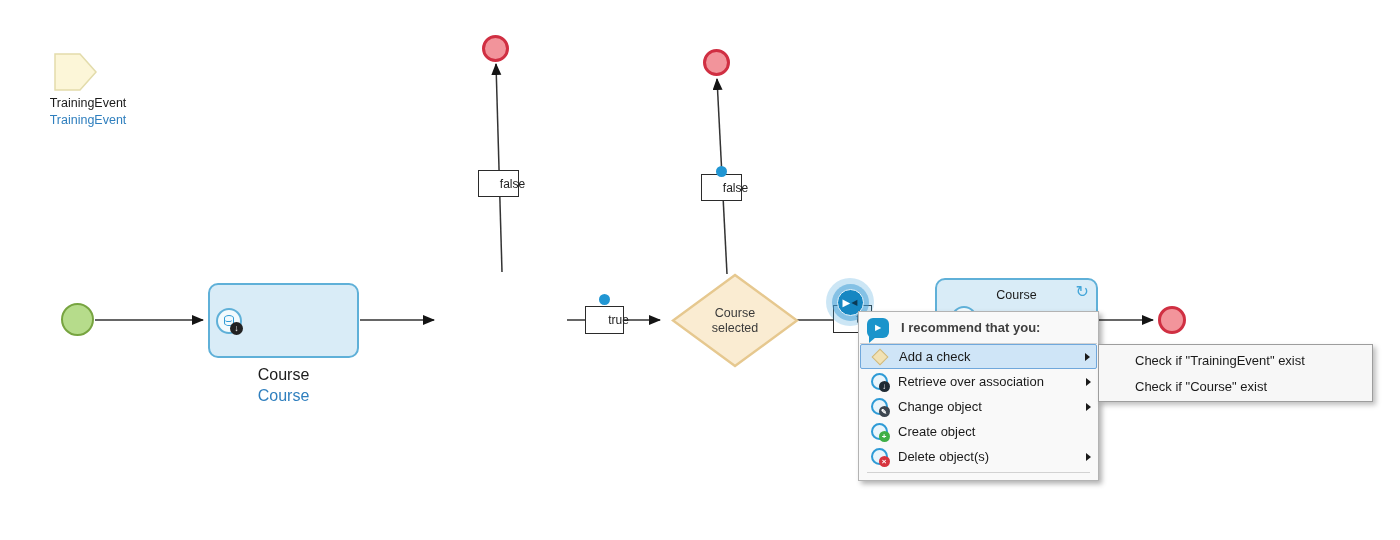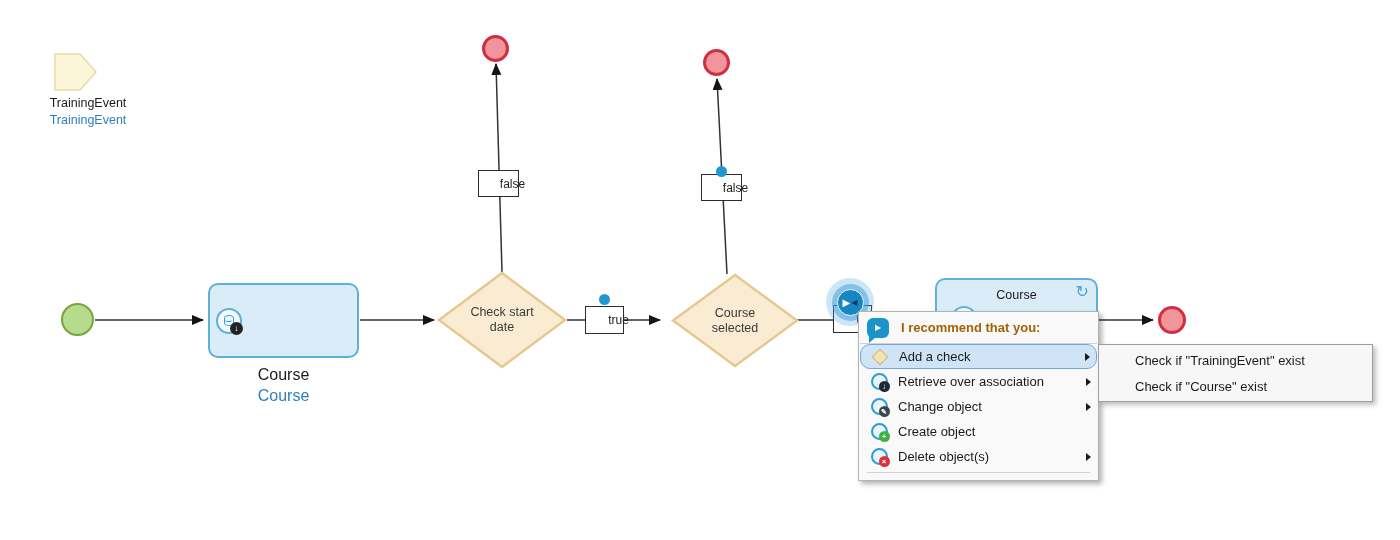--- a/index.html
+++ b/index.html
@@ -47,26 +47,26 @@
             background:rgba(72,166,219,0.28); display:flex; align-items:center; justify-content:center; z-index:4; }
   .beacon-mid { width:37px; height:37px; border-radius:50%; background:rgba(59,156,214,0.5); display:flex; align-items:center; justify-content:center; }
   .beacon-core { width:27px; height:27px; border-radius:50%; background:#1687c2; border:1.5px solid #e8f4fb; color:#fff;
                  display:flex; align-items:center; justify-content:center; font-size:10px; }
   .beacon-core .dark { color:#0b3a55; font-size:8px; margin-left:1px; }
 
   
   .menu { position:absolute; left:858px; top:311px; width:241px; background:#f9f9f9; border:1px solid #b3b3b3;
           box-shadow:3px 3px 5px rgba(0,0,0,0.3); z-index:10; padding-bottom:4px; }
   .menu-header { display:flex; align-items:center; height:31px; padding-left:8px; }
-  .menu-header .hdr-text { font-size:13px; font-weight:bold; color:#a16207; margin-left:12px; }
+  .menu-header .hdr-text { font-size:13px; font-weight:bold; color:#404040; margin-left:12px; }
   .bubble { position:relative; width:22px; height:20px; background:#1b94cb; border-radius:6px; display:flex; align-items:center; justify-content:center; color:#fff; font-size:8px; }
   .bubble::after { content:""; position:absolute; left:2px; bottom:-5px; border-left:7px solid #1b94cb; border-bottom:6px solid transparent; }
   .menu-sep { height:1px; background:#d2d2d2; margin:0 1px; }
   .mi { display:flex; align-items:center; height:25px; padding:0 6px 0 7px; margin:0 1px; font-size:13px; color:#1a1a1a; }
-  .mi.selected { background:#cfe5f7; border:1px solid #70a8dc; border-radius:10px; }
+  .mi.selected { background:#cfe5f7; border:1px solid #70a8dc; border-radius:2px; }
   .mi-icon { width:24px; display:flex; align-items:center; justify-content:center; flex:0 0 24px; }
   .mi-label { margin-left:7px; }
   .mi-arrow { margin-left:auto; width:0; height:0; border-left:5px solid #1a1a1a; border-top:4px solid transparent; border-bottom:4px solid transparent; }
   .check-diamond { width:12px; height:12px; background:#f2e2b4; border:1px solid #cdb87e; transform:rotate(45deg); }
   .obj-circle { position:relative; width:17px; height:17px; border:2px solid #2e9bd6; border-radius:50%; background:#eaf5fb; }
   .obj-badge { position:absolute; right:-4px; bottom:-4px; width:11px; height:11px; border-radius:50%; color:#fff; font-size:8px; line-height:11px; text-align:center; font-weight:bold; }
   .obj-badge.assoc { background:#1f2a33; }
   .obj-badge.change { background:#3d4650; font-size:7px; }
   .obj-badge.create { background:#3faf46; }
   .obj-badge.delete { background:#d7343e; }
@@ -111,26 +111,20 @@
 
   <div class="activity act-retrieve">
     <span class="act-icon">
       <span class="db-glyph"></span>
       <span class="dl-badge">↓</span>
     </span>
   </div>
   <div class="flow-label" style="left:208px; top:366px; width:151px;">Course</div>
   <div class="flow-label blue" style="left:208px; top:387px; width:151px;">Course</div>
 
-  <div class="diamond" style="left:437px; top:271px; width:130px; height:98px;">
-    <svg width="130" height="98">
-      <polygon points="65,2 128,49 65,96 2,49" fill="#faecd2" stroke="#e6c88f" stroke-width="2.5"></polygon>
-    </svg>
-    <span class="dlabel">Check start date</span>
-  </div>
   <div class="lblbox" style="left:478px; top:170px; width:41px; height:27px;">false</div>
   <div class="evt evt-end" style="left:482px; top:35px;"></div>
 
   <div class="lblbox" style="left:585px; top:306px; width:39px; height:28px;">true</div>
   <div class="dot" style="left:599px; top:294px;"></div>
 
   <div class="diamond" style="left:671px; top:273px; width:128px; height:95px;">
     <svg width="128" height="95">
       <polygon points="64,2 126,47.5 64,93 2,47.5" fill="#faecd2" stroke="#e6c88f" stroke-width="2.5"></polygon>
     </svg>

